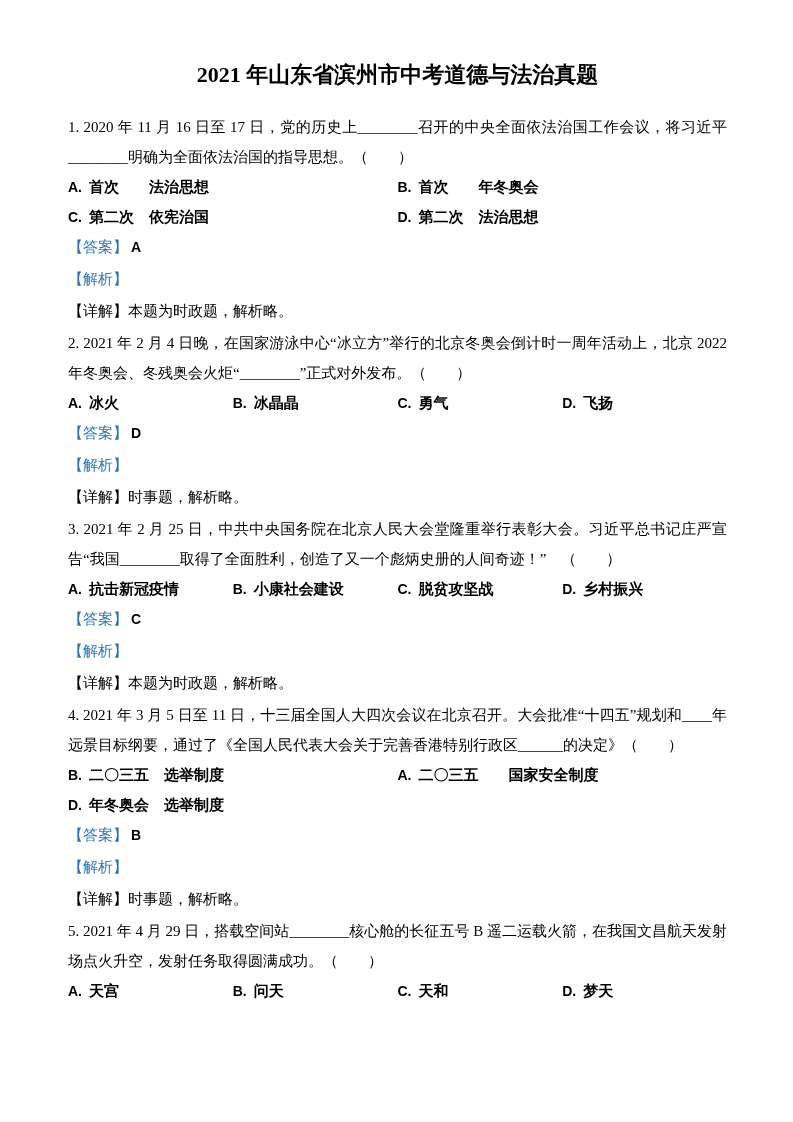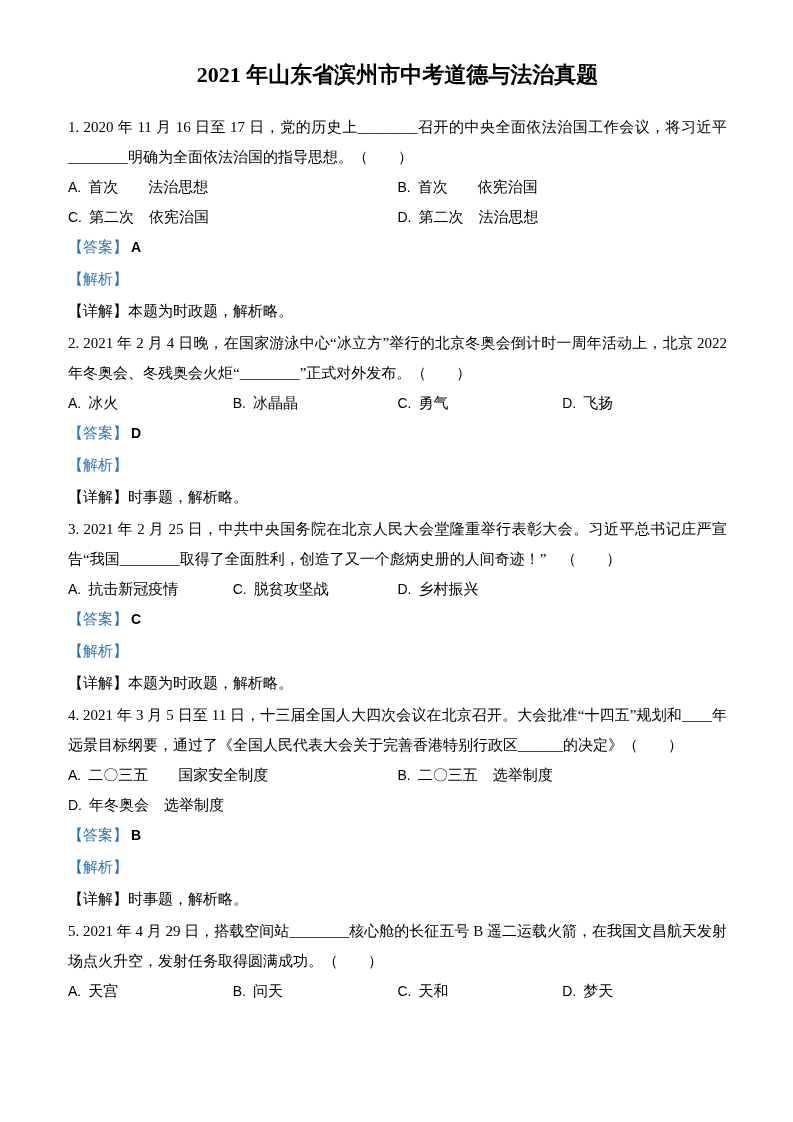--- a/index.html
+++ b/index.html
@@ -38,20 +38,21 @@
   }
   .stem {
     text-align: justify;
     white-space: pre-wrap;
   }
   .options { display: flex; flex-wrap: wrap; }
   .options .option {
     font-size: 15px;
     line-height: 30px;
     white-space: pre-wrap;
+    font-weight: bold;
   }
   .two-col .option { width: 50%; }
   .four-col .option { width: 25%; }
   .opt-letter {
     font-family: "Liberation Sans", sans-serif;
     font-size: 14px;
     margin-right: 7px;
   }
   .blue { color: #2E74B5; font-family: Liberation Mono, monospace; }
   .answer-letter {
@@ -66,21 +67,21 @@
 <body>
 
 <div class="page">
 
   <h1 class="doc-title">2021 年山东省滨州市中考道德与法治真题</h1>
 
   <section class="question first">
     <p class="stem">1. 2020 年 11 月 16 日至 17 日，党的历史上________召开的中央全面依法治国工作会议，将习近平________明确为全面依法治国的指导思想。（　　）</p>
     <div class="options two-col">
       <div class="option"><span class="opt-letter">A.</span><span class="opt-text">首次　　法治思想</span></div>
-      <div class="option"><span class="opt-letter">B.</span><span class="opt-text">首次　　依宪治国</span></div>
+      <div class="option"><span class="opt-letter">B.</span><span class="opt-text">首次　　年冬奥会</span></div>
       <div class="option"><span class="opt-letter">C.</span><span class="opt-text">第二次　依宪治国</span></div>
       <div class="option"><span class="opt-letter">D.</span><span class="opt-text">第二次　法治思想</span></div>
     </div>
     <p class="answer-line"><span class="blue">【答案】</span><span class="answer-letter">A</span></p>
     <p class="analysis-line"><span class="blue">【解析】</span></p>
     <p class="detail-line"><span>【详解】</span><span class="detail-text">本题为时政题，解析略。</span></p>
   </section>
 
   <section class="question">
     <p class="stem">2. 2021 年 2 月 4 日晚，在国家游泳中心“冰立方”举行的北京冬奥会倒计时一周年活动上，北京 2022 年冬奥会、冬残奥会火炬“________”正式对外发布。（　　）</p>
@@ -92,33 +93,34 @@
     </div>
     <p class="answer-line"><span class="blue">【答案】</span><span class="answer-letter">D</span></p>
     <p class="analysis-line"><span class="blue">【解析】</span></p>
     <p class="detail-line"><span>【详解】</span><span class="detail-text">时事题，解析略。</span></p>
   </section>
 
   <section class="question">
     <p class="stem">3. 2021 年 2 月 25 日，中共中央国务院在北京人民大会堂隆重举行表彰大会。习近平总书记庄严宣告“我国________取得了全面胜利，创造了又一个彪炳史册的人间奇迹！”　（　　）</p>
     <div class="options four-col">
       <div class="option"><span class="opt-letter">A.</span><span class="opt-text">抗击新冠疫情</span></div>
+      <div class="option"><span class="opt-letter">B.</span><span class="opt-text">小康社会建设</span></div>
       <div class="option"><span class="opt-letter">C.</span><span class="opt-text">脱贫攻坚战</span></div>
       <div class="option"><span class="opt-letter">D.</span><span class="opt-text">乡村振兴</span></div>
     </div>
     <p class="answer-line"><span class="blue">【答案】</span><span class="answer-letter">C</span></p>
     <p class="analysis-line"><span class="blue">【解析】</span></p>
     <p class="detail-line"><span>【详解】</span><span class="detail-text">本题为时政题，解析略。</span></p>
   </section>
 
   <section class="question">
     <p class="stem">4. 2021 年 3 月 5 日至 11 日，十三届全国人大四次会议在北京召开。大会批准“十四五”规划和____年远景目标纲要，通过了《全国人民代表大会关于完善香港特别行政区______的决定》（　　）</p>
     <div class="options two-col">
+      <div class="option"><span class="opt-letter">B.</span><span class="opt-text">二〇三五　选举制度</span></div>
       <div class="option"><span class="opt-letter">A.</span><span class="opt-text">二〇三五　　国家安全制度</span></div>
-      <div class="option"><span class="opt-letter">B.</span><span class="opt-text">二〇三五　选举制度</span></div>
       <div class="option"><span class="opt-letter">D.</span><span class="opt-text">年冬奥会　选举制度</span></div>
     </div>
     <p class="answer-line"><span class="blue">【答案】</span><span class="answer-letter">B</span></p>
     <p class="analysis-line"><span class="blue">【解析】</span></p>
     <p class="detail-line"><span>【详解】</span><span class="detail-text">时事题，解析略。</span></p>
   </section>
 
   <section class="question">
     <p class="stem">5. 2021 年 4 月 29 日，搭载空间站________核心舱的长征五号 B 遥二运载火箭，在我国文昌航天发射场点火升空，发射任务取得圆满成功。（　　）</p>
     <div class="options four-col">

